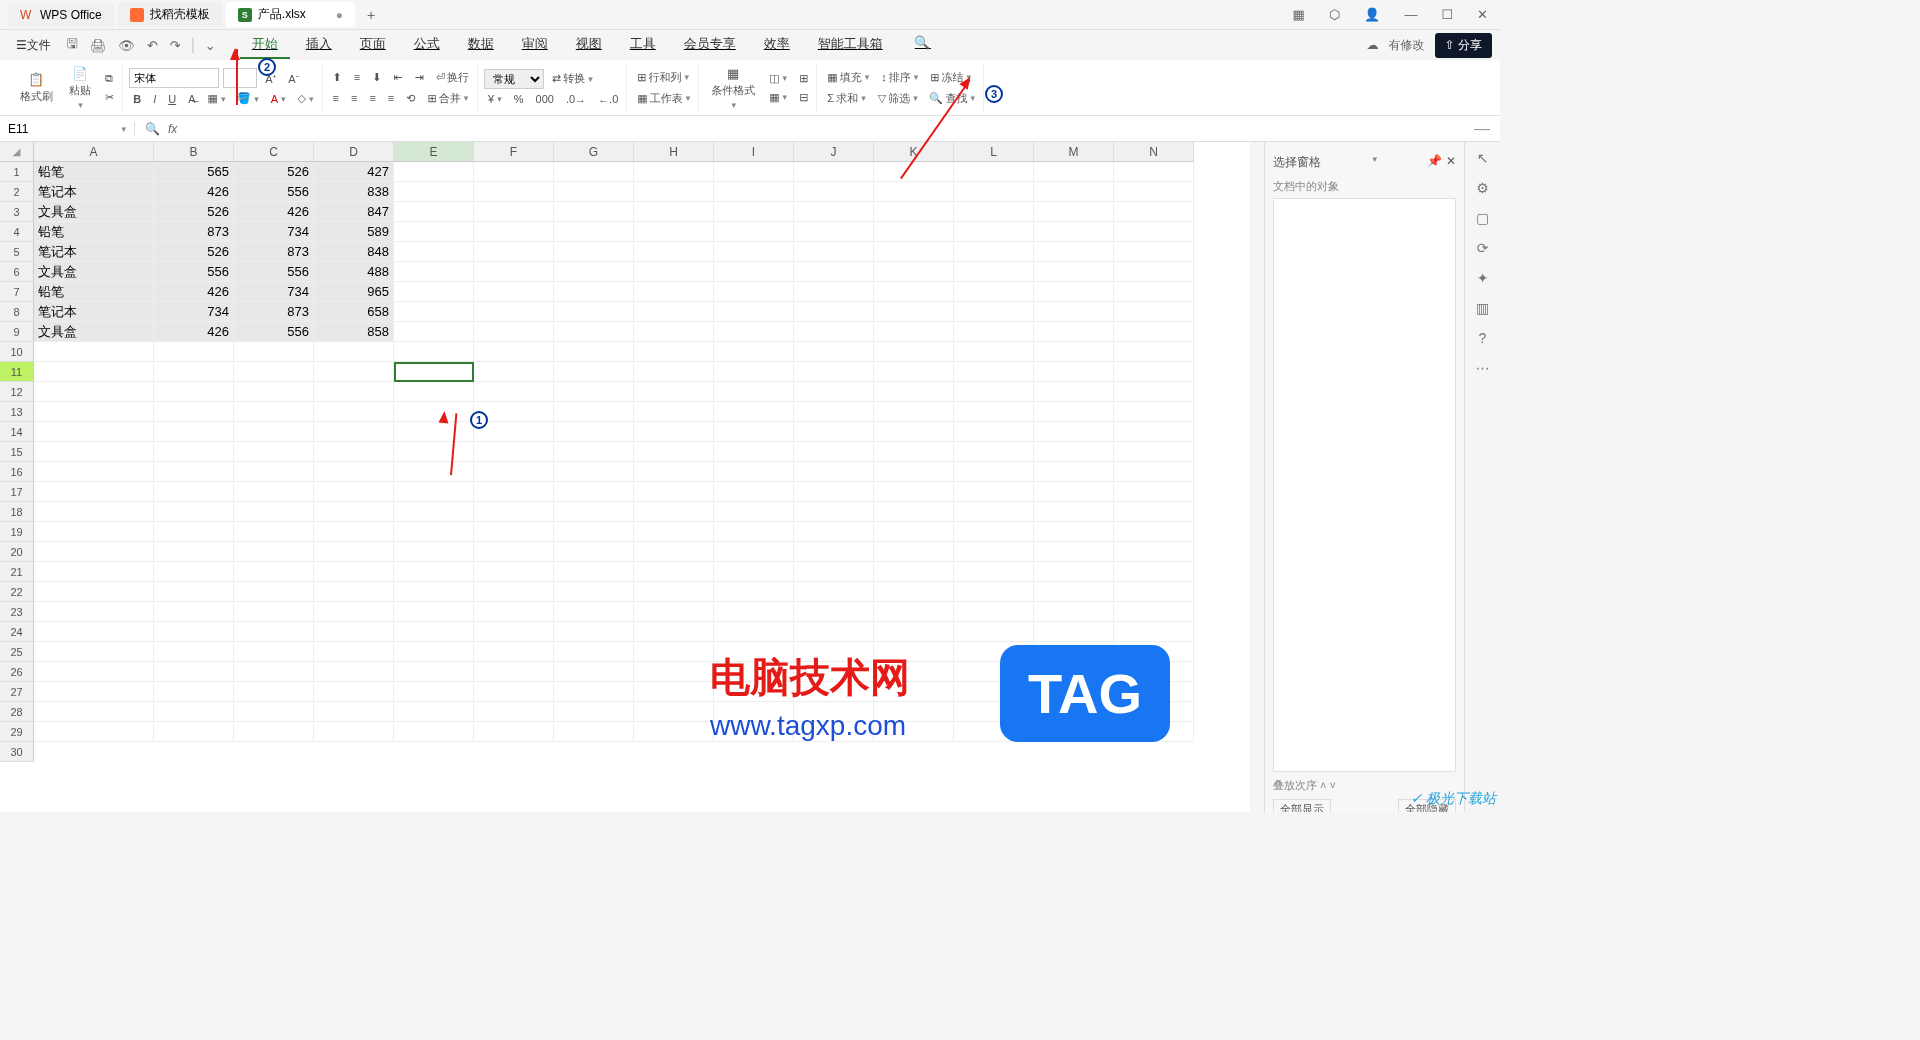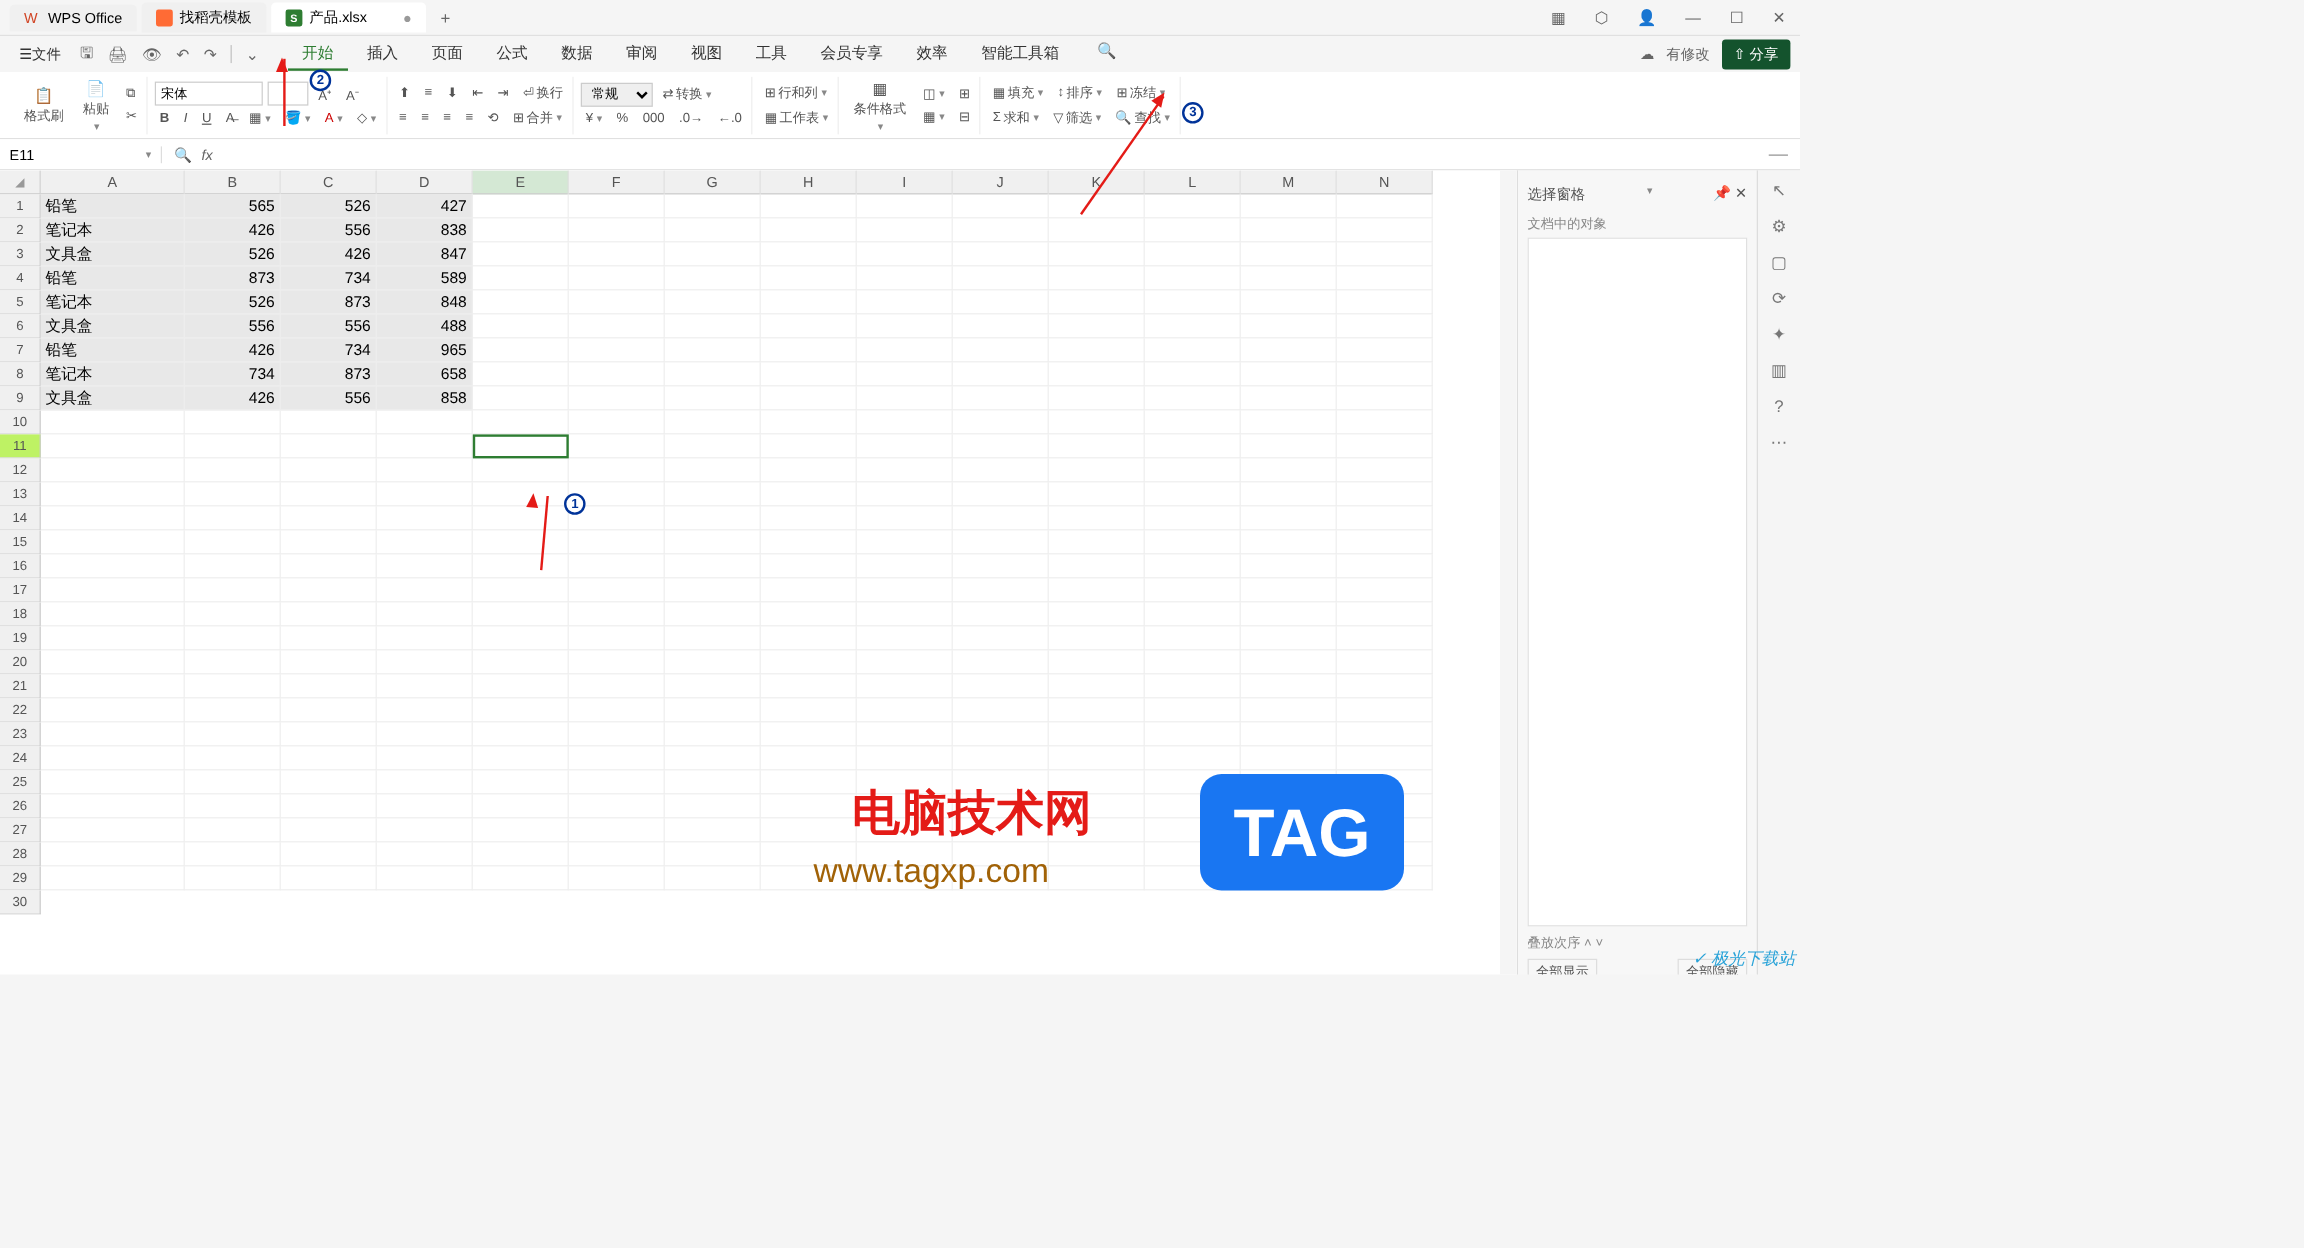--- a/index.html
+++ b/index.html
@@ -16,25 +16,25 @@
 .add-tab { padding: 4px 8px; color: #666; cursor: pointer; font-size: 14px; }
 .win-controls { margin-left: auto; display: flex; gap: 16px; color: #666; font-size: 13px; align-items: center; }
 .win-btn { cursor: pointer; padding: 2px 4px; }
 
 
 .menubar { height: 30px; background: #f5f5f5; display: flex; align-items: center; padding: 0 8px; }
 .menu-left { display: flex; align-items: center; gap: 4px; }
 .file-btn { display: flex; align-items: center; padding: 4px 8px; font-size: 12px; color: #333; cursor: pointer; }
 .qat-btn { padding: 4px; color: #666; cursor: pointer; font-size: 13px; }
 .qat-sep { color: #ccc; margin: 0 2px; }
-.ribbon-tabs { display: flex; margin-left: 20px; gap: 4px; }
+.ribbon-tabs { display: flex; margin-left: 20px; gap: 4px; text-decoration: underline; }
 .ribbon-tab { padding: 4px 12px; font-size: 13px; color: #333; cursor: pointer; position: relative; }
 .ribbon-tab.active { color: #2e7d32; border-bottom: 2px solid #2e7d32; }
 .menu-right { margin-left: auto; display: flex; align-items: center; gap: 10px; font-size: 12px; color: #666; }
-.share-btn { background: #14532d; color: #fff; padding: 4px 10px; border-radius: 3px; font-size: 12px; }
+.share-btn { background: #0f172a; color: #fff; padding: 4px 10px; border-radius: 3px; font-size: 12px; }
 
 
 .ribbon { height: 56px; background: #fff; border-bottom: 1px solid #e0e0e0; display: flex; align-items: center; padding: 0 10px; gap: 2px; }
 .ribbon-group { display: flex; flex-direction: column; gap: 2px; padding: 0 4px; border-right: 1px solid #eee; height: 48px; justify-content: center; }
 .ribbon-row { display: flex; align-items: center; gap: 4px; }
 .rb-btn { padding: 2px 4px; font-size: 11px; color: #555; cursor: pointer; display: flex; align-items: center; gap: 2px; white-space: nowrap; }
 .rb-btn-large { flex-direction: column; font-size: 11px; padding: 2px 6px; text-align: center; }
 .font-input { width: 90px; height: 20px; border: 1px solid #ccc; font-size: 11px; padding: 0 4px; }
 .size-input { width: 34px; height: 20px; border: 1px solid #ccc; font-size: 11px; padding: 0 2px; }
 .rb-icon { font-size: 13px; color: #555; }
@@ -871,15 +871,15 @@
 
 <div class="arrow-line" style="left:236px;top:105px;width:56px;transform:rotate(-90deg)"></div>
 <div class="arrow-head" style="left:230px;top:48px;border-left:5px solid transparent;border-right:5px solid transparent;border-bottom:12px solid #e41b17"></div>
 <div class="circle-num" style="left:258px;top:58px">2</div>
 
 <div class="arrow-line" style="left:900px;top:178px;width:120px;transform:rotate(-55deg)"></div>
 <div class="arrow-head" style="left:962px;top:76px;border-left:5px solid transparent;border-right:5px solid transparent;border-bottom:12px solid #e41b17;transform:rotate(35deg)"></div>
 <div class="circle-num" style="left:985px;top:85px">3</div>
 
 <div class="watermark1" style="left:710px;top:650px;font-size:40px;color:#e41b17">电脑技术网</div>
-<div class="watermark1" style="left:678px;top:710px;font-size:28px;color:#a16207;font-weight:normal">www.tagxp.com</div>
+<div class="watermark1" style="left:710px;top:710px;font-size:28px;color:#1d4ed8;font-weight:normal">www.tagxp.com</div>
 <div class="watermark1" style="left:1000px;top:645px;background:#1976f2;color:#fff;font-size:56px;padding:16px 28px;border-radius:18px">TAG</div>
 <div class="watermark1" style="right:4px;bottom:4px;font-size:14px;color:#2aa3d8;font-weight:normal;font-style:italic">✓ <span>极光下载站</span></div>
 
 </body></html>

